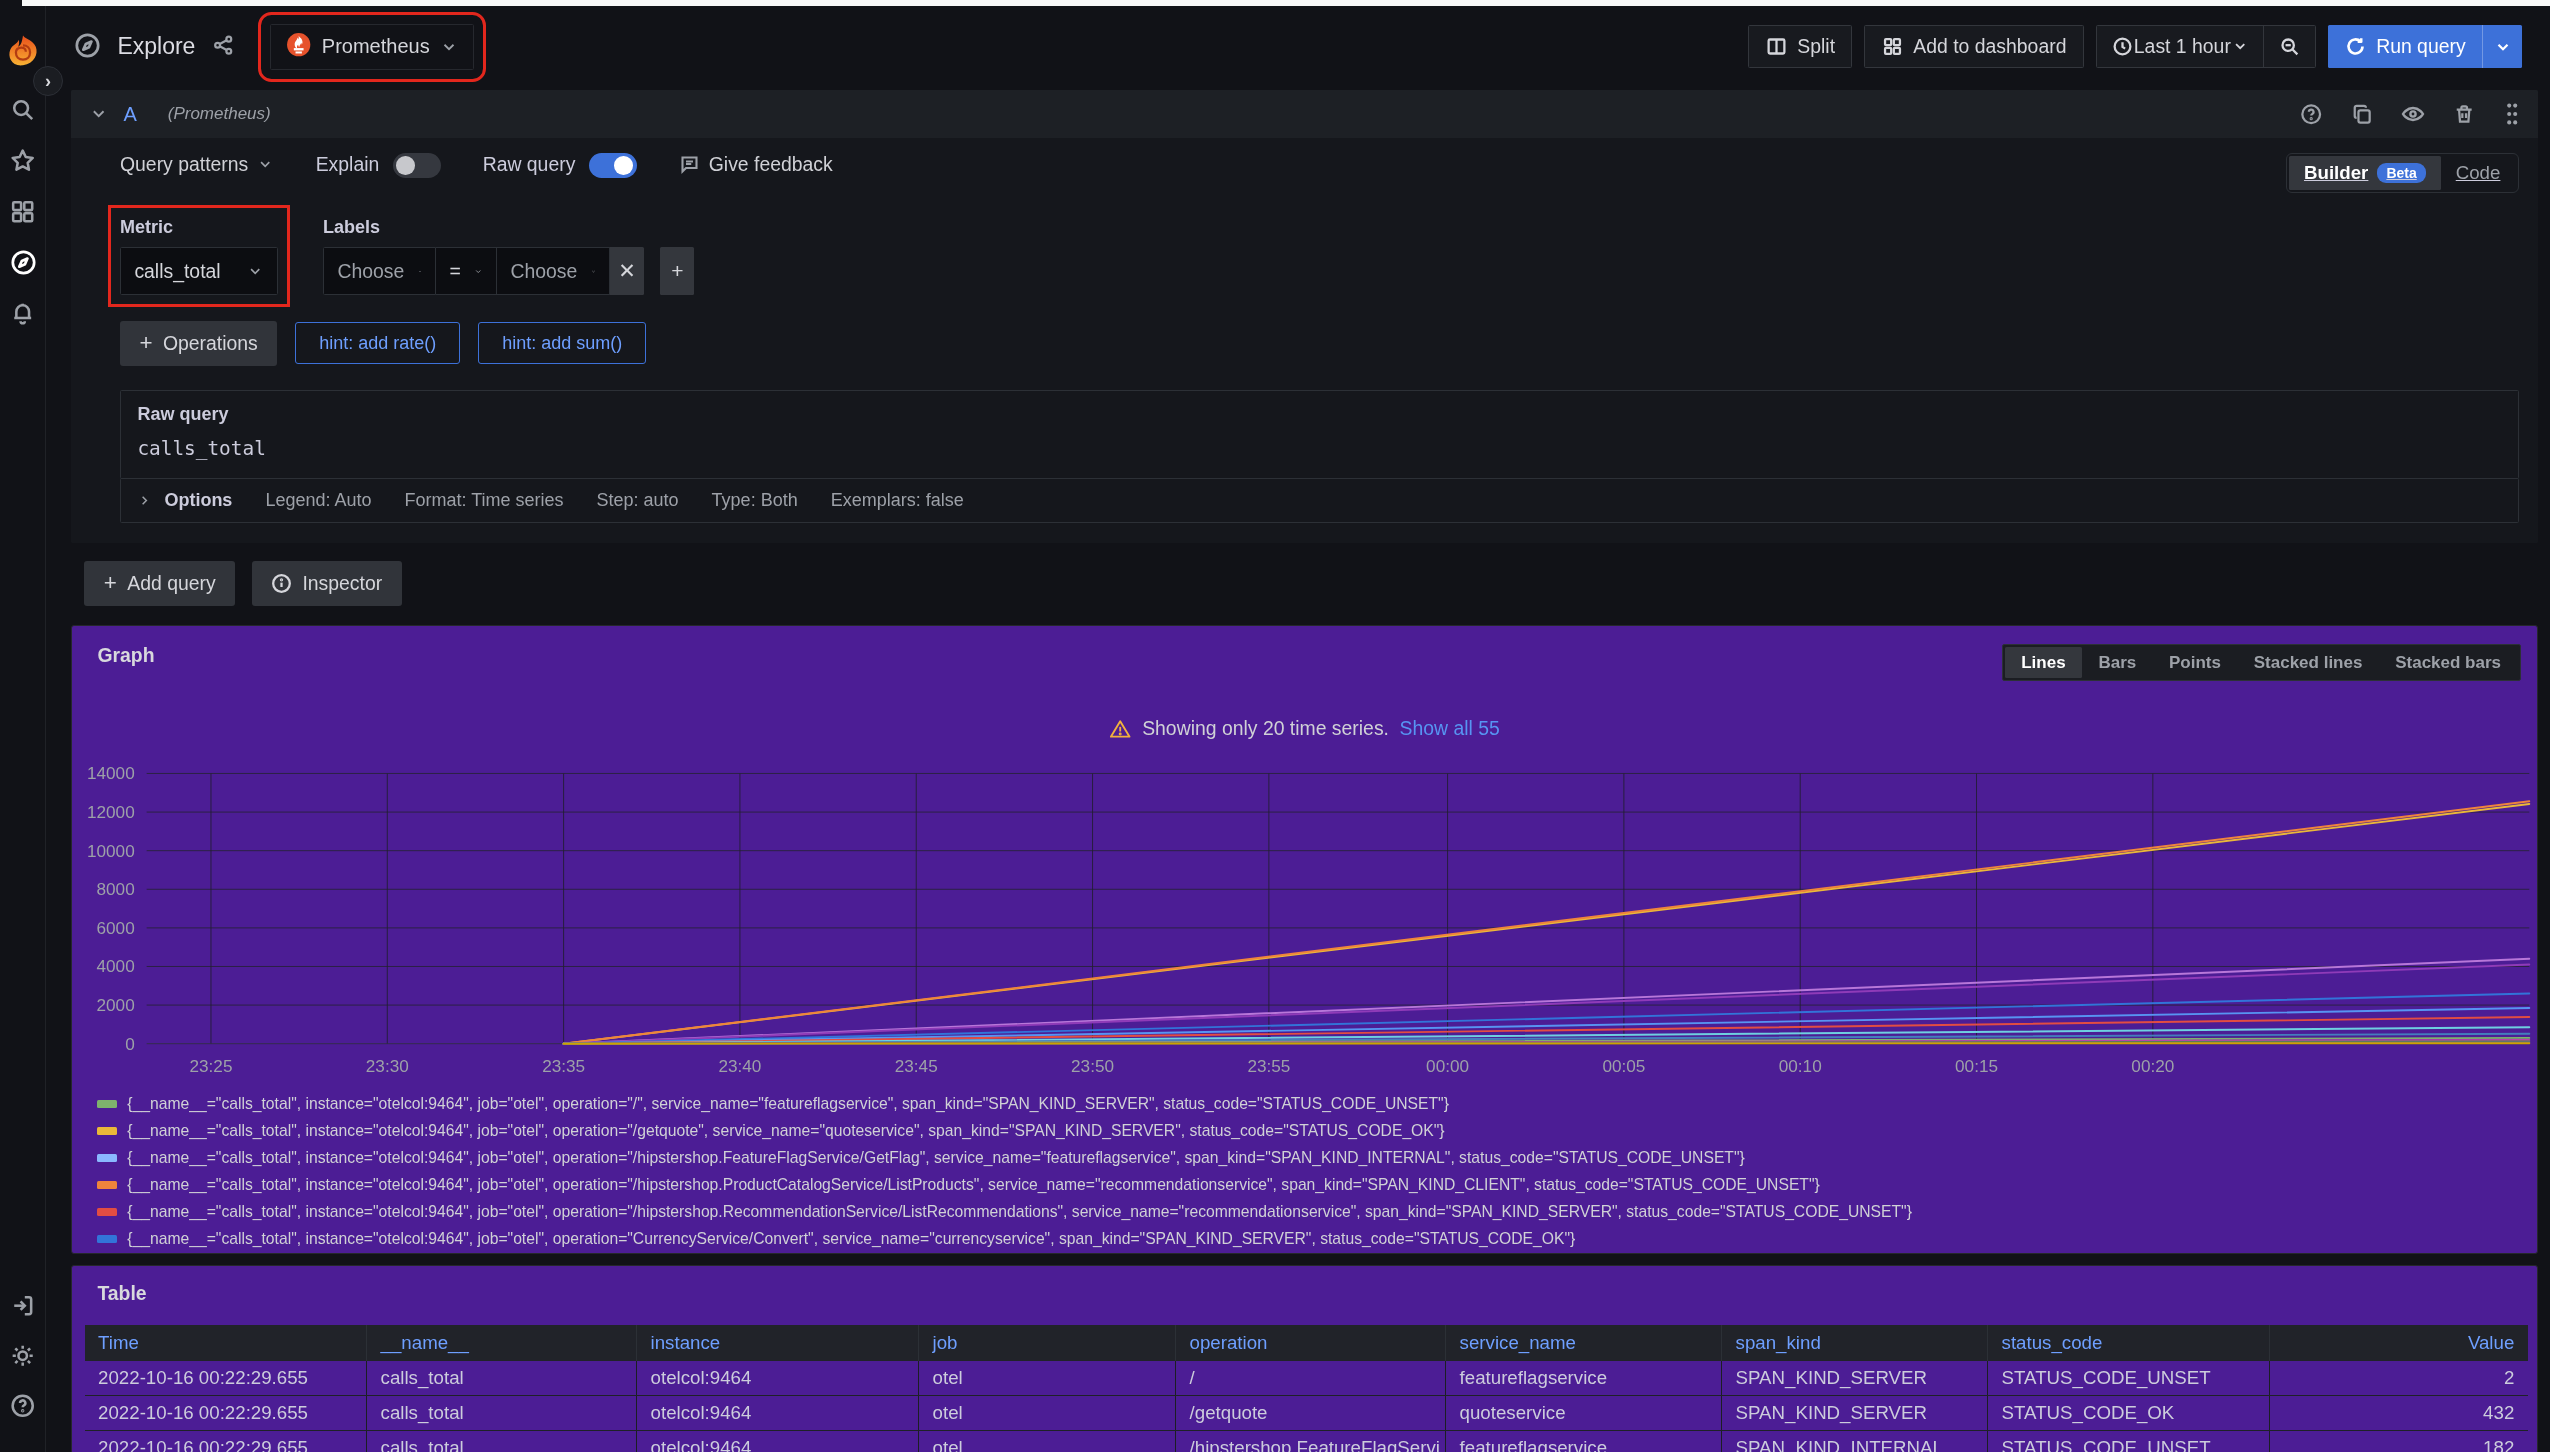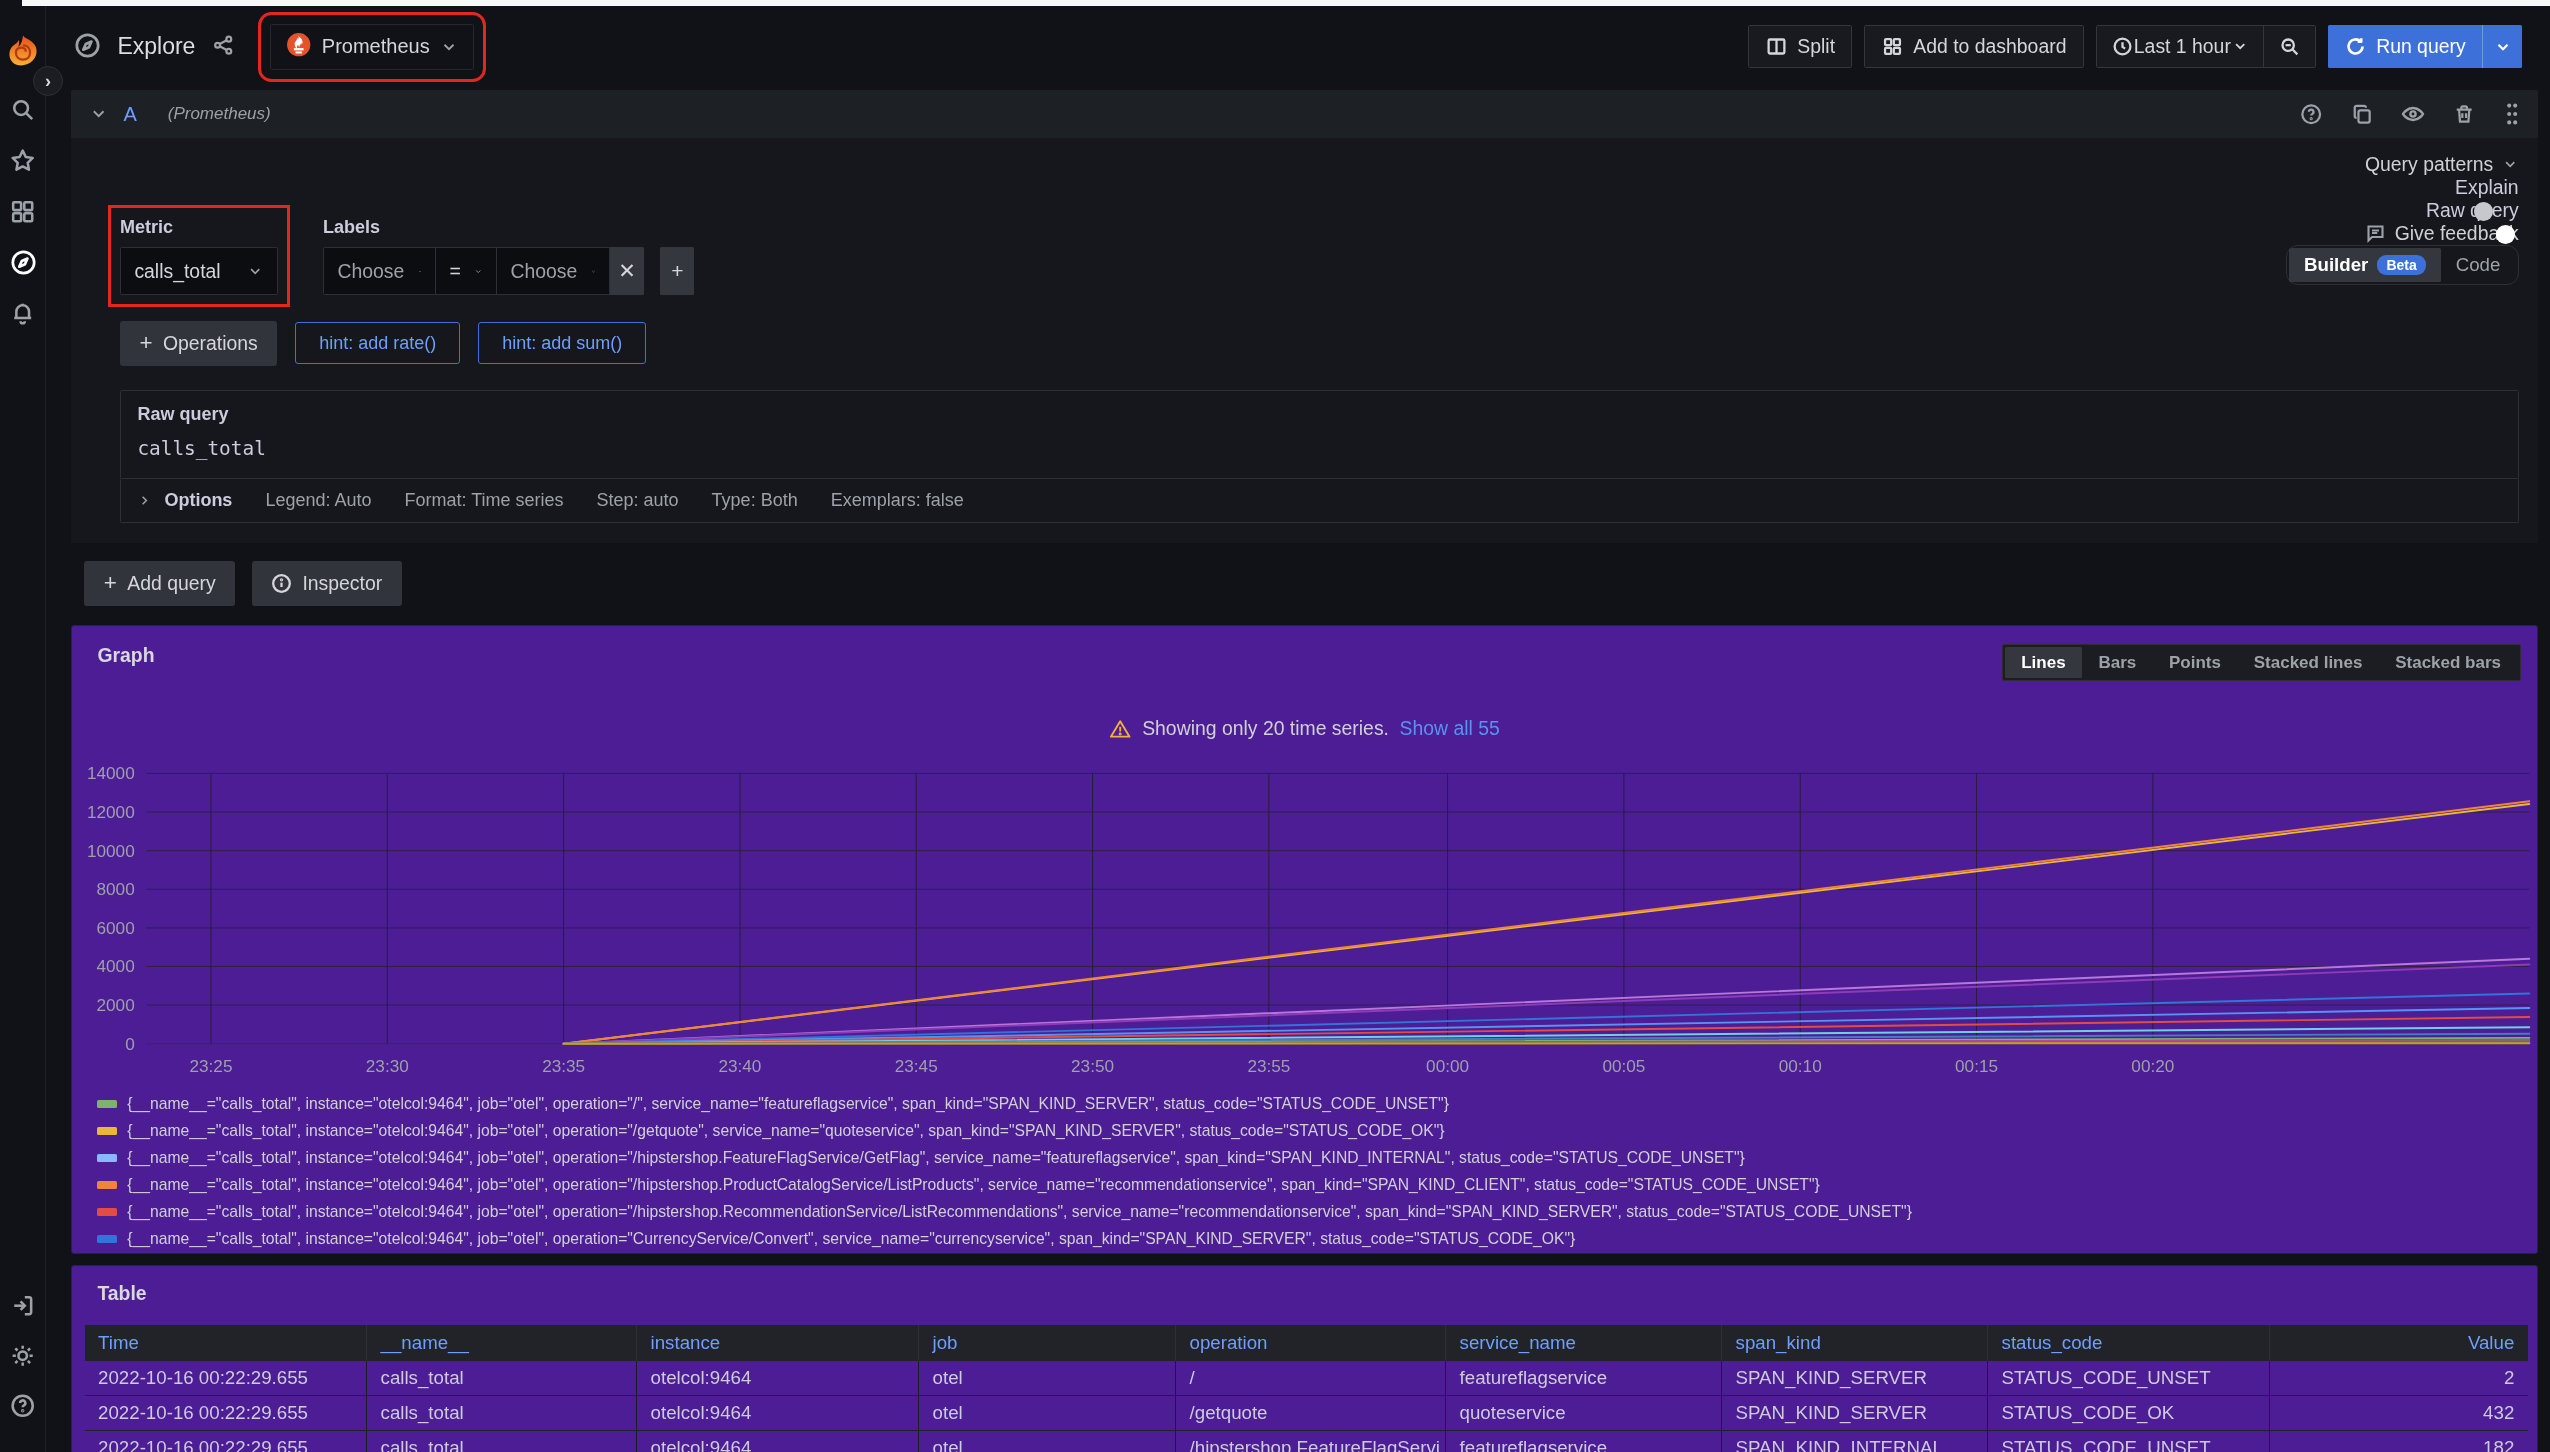--- a/index.html
+++ b/index.html
@@ -52,32 +52,32 @@
 
   
   .query-editor { background:#15171c; border-radius:1.5px; }
   .qe-header { height:48px; background:#1d2025; border-radius:1.5px 1.5px 0 0; display:flex;
     align-items:center; padding:0 18px; }
   .qe-refid { color:#6E9FFF; font-size:20px; font-weight:500; margin-left:15px; cursor:pointer; }
   .qe-dsname { color:#9DA1A8; font-size:17px; font-style:italic; margin-left:31px; }
   .qe-header-icons { margin-left:auto; display:flex; align-items:center; gap:28px; }
   .qe-header-icons .hicon { cursor:pointer; display:flex; }
   .qe-body { padding:15px 19.4px 19.4px 49px; }
-  .qe-toolbar { display:flex; align-items:flex-end; height:42px;flex-direction:column; }
+  .qe-toolbar { display:flex; align-items:flex-start; height:42px; }
   .txt-btn { display:flex; align-items:center; gap:9px; color:#d0d1d6; font-size:19.4px; cursor:pointer; }
   .tgl-label { color:#ccccdc; font-size:19.4px; }
   .toggle { width:48px; height:25px; border-radius:12.7px; position:relative; cursor:pointer; }
   .toggle.off { background:#35383f; }
   .toggle.on  { background:#3D71D9; }
   .toggle .knob { position:absolute; top:3px; width:18.7px; height:18.7px; border-radius:50%; background:#c7c8cc; }
   .toggle.off .knob { left:3.7px; }
   .toggle.on .knob { right:3.7px; background:#fff; }
   .qe-toolbar .gap { width:42px; }
   .builder-code { margin-left:auto; display:flex; align-items:center; height:40px;
-    border:0.7px solid #2c3036; border-radius:12px; background:#15171c; padding:2.2px; }
+    border:0.7px solid #2c3036; border-radius:6px; background:#15171c; padding:2.2px;text-decoration:underline; }
   .bc-seg { display:flex; align-items:center; gap:9px; padding:0 15px; height:34px;
     font-size:18.7px; color:#9DA1A8; cursor:pointer; border-radius:1.5px; }
   .bc-seg.active { background:#34373d; color:#fff; font-weight:700; }
   .beta-badge { background:#3D71D9; color:#fff; font-size:14px; font-weight:700;
     padding:2.2px 9px; border-radius:9px; }
 
   .metric-row { display:flex; align-items:flex-start; gap:45px; margin-top:22.4px; }
   .field-label { font-size:18px; font-weight:600; color:#ccccdc; margin-bottom:9px; }
   .annotated-metric { outline:3.7px solid #e3271d; outline-offset:9px; }
   .select { display:flex; align-items:center; justify-content:space-between; gap:13.4px;

